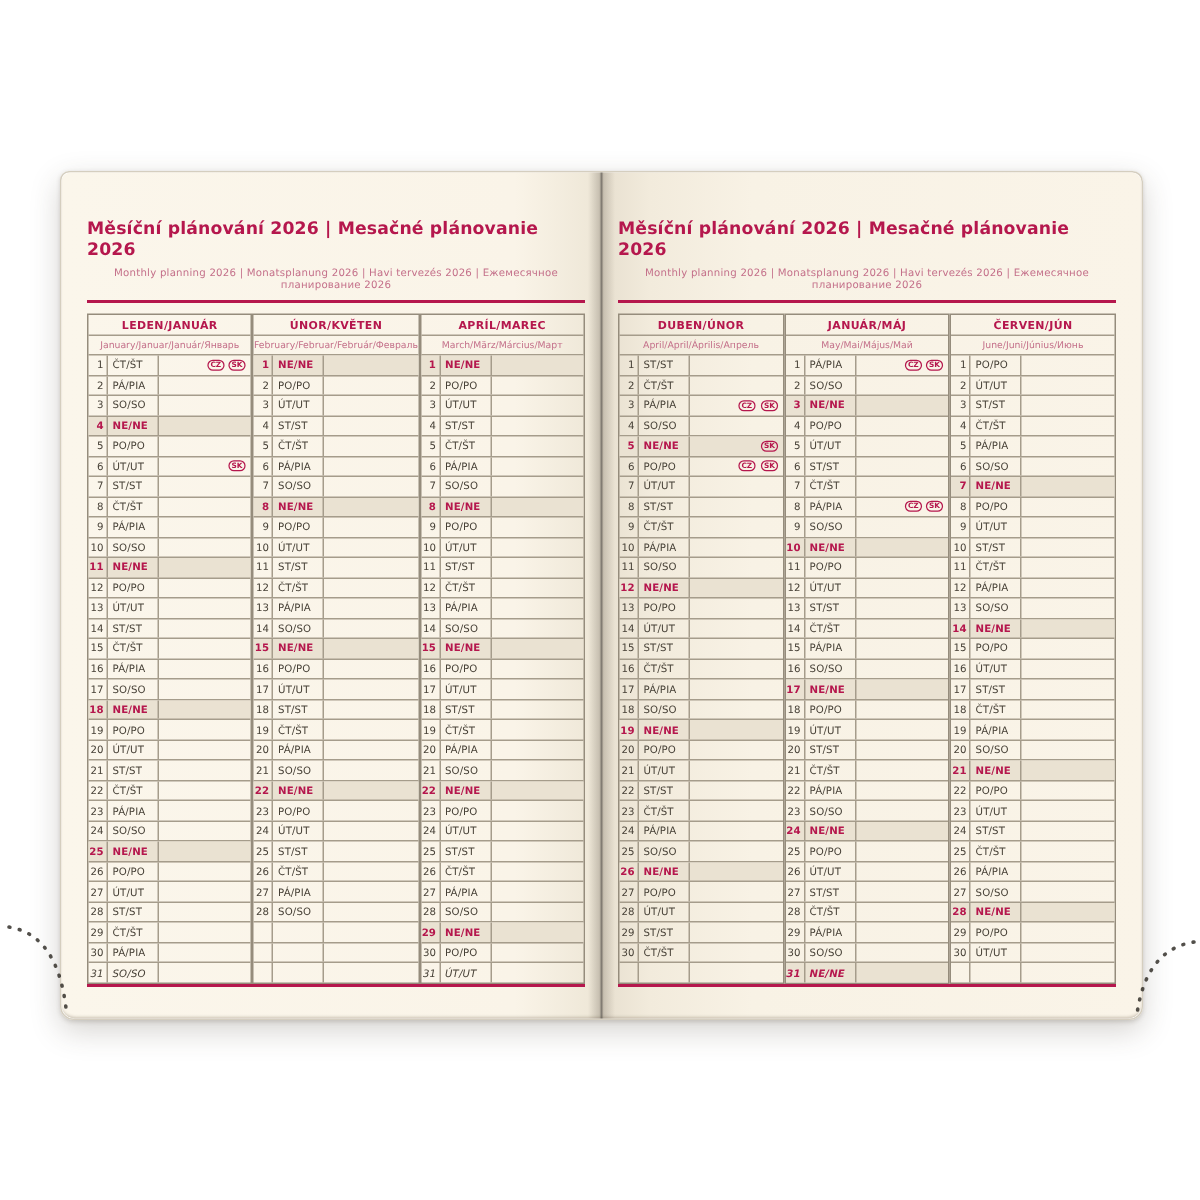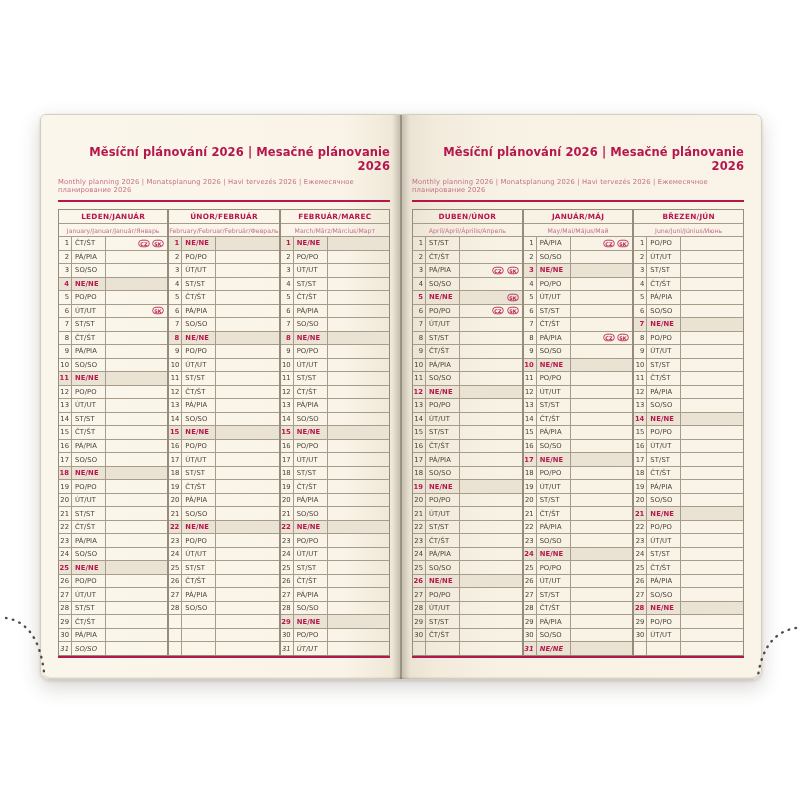--- a/index.html
+++ b/index.html
@@ -35,22 +35,22 @@
     border-radius:0 7px 9px 0;
   }
   .gutter{
     position:absolute;left:calc(50% - 9px);top:0;width:18px;height:100%;
     background:linear-gradient(90deg,rgba(60,50,40,0) 0%,rgba(60,50,40,0.22) 42%,rgba(25,20,15,0.5) 50%,rgba(60,50,40,0.18) 58%,rgba(60,50,40,0) 100%);
     pointer-events:none;z-index:5;
   }
   .content{position:relative;}
   .page-left .content{margin:0 11px 0 17px;}
   .page-right .content{margin:0 17px 0 11px;}
-  .h-title{font-size:11.5px;font-weight:bold;color:var(--accent);text-align:right;line-height:14px;letter-spacing:0.1px;}
-  .h-sub{font-size:6.8px;color:var(--subtitle);line-height:8px;margin-top:5px;letter-spacing:0.15px;}
+  .h-title{font-size:11.5px;font-weight:bold;color:var(--accent);text-align:left;line-height:14px;letter-spacing:0.1px;}
+  .h-sub{font-size:6.8px;color:var(--subtitle);text-align:center;line-height:8px;margin-top:5px;letter-spacing:0.15px;}
   .h-rule{height:2px;background:var(--accent);margin-top:6px;}
   .months{display:flex;justify-content:space-between;margin-top:7px;}
   .bottom-rule{height:2px;background:var(--accent);margin-top:0;}
   .month{width:112px;height:447px;border:1px solid var(--grid-dark);display:flex;flex-direction:column;}
   .m-name{height:14px;line-height:14px;text-align:center;color:var(--accent);font-weight:bold;font-size:7.3px;border-bottom:1px solid var(--grid);letter-spacing:0.25px;}
   .m-langs{height:13px;line-height:13px;text-align:center;color:var(--subtitle);font-size:6.2px;border-bottom:1px solid var(--grid);white-space:nowrap;overflow:hidden;}
   .rows{flex:1;display:flex;flex-direction:column;}
   .day-row{flex:1 1 0;display:flex;align-items:stretch;border-bottom:1px solid var(--grid);font-size:6.8px;color:var(--daytext);min-height:0;}
   .day-row:last-child{border-bottom:none;font-style:italic;}
   .num{width:13px;border-right:1px solid var(--grid);display:flex;align-items:center;justify-content:flex-end;padding-right:2px;}
@@ -236,21 +236,21 @@
                 <span class="note"></span>
               </div>
               <div class="day-row">
                 <span class="num">31</span>
                 <span class="day">SO/SO</span>
                 <span class="note"></span>
               </div>
             </div>
           </div>
           <div class="month">
-            <div class="m-name">ÚNOR/FEBRUÁR</div>
+            <div class="m-name">ÚNOR/KVĚTEN</div>
             <div class="m-langs">February/Februar/Február/Февраль</div>
             <div class="rows">
               <div class="day-row sunday">
                 <span class="num">1</span>
                 <span class="day">NE/NE</span>
                 <span class="note"></span>
               </div>
               <div class="day-row">
                 <span class="num">2</span>
                 <span class="day">PO/PO</span>
@@ -397,21 +397,21 @@
                 <span class="note"></span>
               </div>
               <div class="day-row empty">
                 <span class="num"></span>
                 <span class="day"></span>
                 <span class="note"></span>
               </div>
             </div>
           </div>
           <div class="month">
-            <div class="m-name">FEBRUÁR/MAREC</div>
+            <div class="m-name">APRÍL/MAREC</div>
             <div class="m-langs">March/März/Március/Март</div>
             <div class="rows">
               <div class="day-row sunday">
                 <span class="num">1</span>
                 <span class="day">NE/NE</span>
                 <span class="note"></span>
               </div>
               <div class="day-row">
                 <span class="num">2</span>
                 <span class="day">PO/PO</span>
@@ -904,21 +904,21 @@
                 <span class="note"></span>
               </div>
               <div class="day-row sunday">
                 <span class="num">31</span>
                 <span class="day">NE/NE</span>
                 <span class="note"></span>
               </div>
             </div>
           </div>
           <div class="month">
-            <div class="m-name">BŘEZEN/JÚN</div>
+            <div class="m-name">ČERVEN/JÚN</div>
             <div class="m-langs">June/Juni/Június/Июнь</div>
             <div class="rows">
               <div class="day-row">
                 <span class="num">1</span>
                 <span class="day">PO/PO</span>
                 <span class="note"></span>
               </div>
               <div class="day-row">
                 <span class="num">2</span>
                 <span class="day">ÚT/UT</span>

